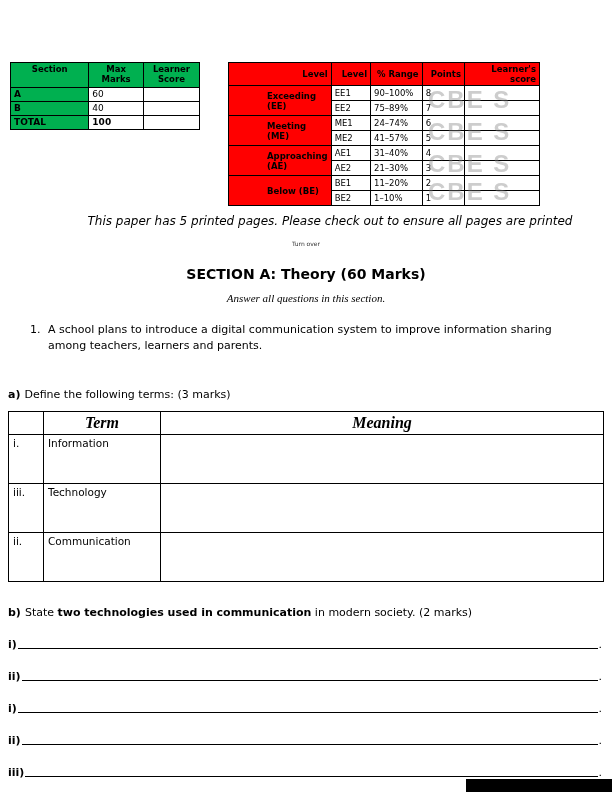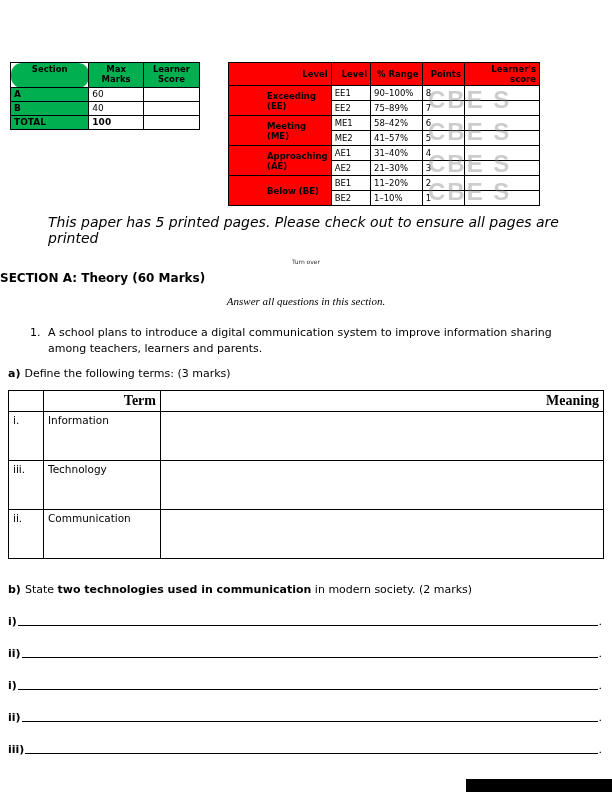--- a/index.html
+++ b/index.html
@@ -30,21 +30,21 @@
     vertical-align:top;
   }
   .marks-table th{
     background:#00B050;
     font-weight:bold;
     text-align:center;
     height:22px;
   }
   .marks-table td{height:11px;font-size:9px;}
   .marks-table td.sec{background:#00B050;font-weight:bold;}
-  .marks-table .w-sec{width:80px;border-radius:11px;}
+  .marks-table .w-sec{width:80px;}
   .marks-table .w-max{width:52px;}
   .marks-table .w-score{width:52px;}
 
   .levels-wrap{position:relative;}
   .levels-table{width:312px;font-size:8.5px;}
   .levels-table th,.levels-table td{
     border:1px solid #000;
     padding:1px 3px;
     text-align:left;
     vertical-align:middle;
@@ -75,71 +75,73 @@
     font-family:"Liberation Sans", sans-serif;
   }
   .wm1{top:24px;}
   .wm2{top:56px;}
   .wm3{top:88px;}
   .wm4{top:116px;}
 
   
   .notice{
     margin-top:8px;
-    text-align:left;
+    text-align:center;
     font-style:italic;
-    font-size:14px;
+    font-size:12px;
     padding-left:48px;
   }
   .turn-over{
     margin-top:12px;
     text-align:center;
     font-size:6px;
     color:#333;
   }
   .section-title{
-    margin-top:6px;
-    font-weight:bold;
-    font-size:12px;
+    margin-top:19px;
+    text-align:center;
+    font-weight:bold;
+    font-size:14px;
   }
   .section-subtitle{
     margin-top:10px;
     text-align:center;
     font-style:italic;
     font-size:11px;
     font-family:"Liberation Serif", serif;
   }
 
   
   .q1{
     display:flex;
     margin:18px 22px 0 30px;
     line-height:1.45;
   }
   .q1 .qnum{width:18px;flex:none;}
-  .part-heading{margin:10px 10px 0 8px;}
+  .part-heading{margin:34px 10px 0 8px;}
   .part-heading b.plabel{margin-right:4px;}
 
   .terms-table{
     width:596px;
     margin:10px 8px 0 8px;
     font-size:10.5px;
   }
   .terms-table th,.terms-table td{
     border:1px solid #000;
     padding:2px 4px;
     vertical-align:top;
     text-align:left;
   }
   .terms-table th{
-    text-align:right;
-    font-weight:bold;
+    text-align:center;
+    font-weight:bold;
+    font-style:italic;
     height:14px;
     font-family:"Liberation Serif", serif;
-    font-size:14px;
+    font-size:16px;
   }
   .terms-table td{height:44px;}
   .terms-table .w-num{width:26px;}
   .terms-table .w-term{width:108px;}
 
   
   .answer-line{
     display:flex;
     align-items:flex-end;
     margin:19px 10px 0 8px;
@@ -213,21 +215,21 @@
         <tr>
           <td>EE2</td>
           <td>75–89%</td>
           <td>7</td>
           <td></td>
         </tr>
 
         <tr>
           <td class="group" rowspan="2">Meeting (ME)</td>
           <td>ME1</td>
-          <td>58–42%</td>
+          <td>24–74%</td>
           <td>6</td>
           <td></td>
         </tr>
         <tr>
           <td>ME2</td>
           <td>41–57%</td>
           <td>5</td>
           <td></td>
         </tr>
 

